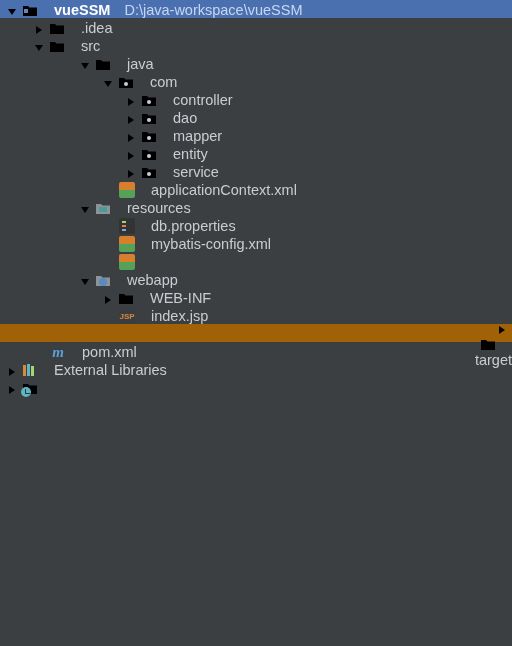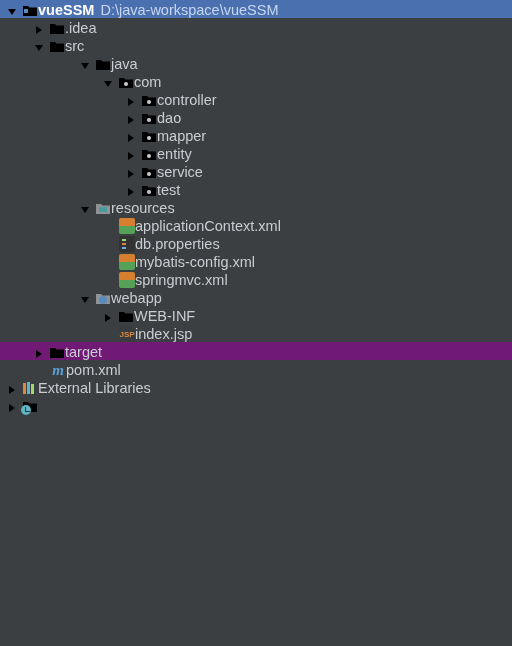--- a/index.html
+++ b/index.html
@@ -15,39 +15,39 @@
   }
   .tree { padding-top: 0; }
   .row {
     display: flex;
     align-items: flex-end;
     height: 18px;
     padding-left: 6px;
     white-space: nowrap;
   }
   .row.sel-blue { background: #4a70b0; color: #ffffff; }
-  .row.sel-gold { background: #701a75; }
+  .row.sel-gold { background: #a16207; flex-direction: column; }
   .chev {
     width: 12px; height: 12px;
     margin-right: 4px;
     flex: 0 0 12px;
     display: inline-flex;
     align-items: center; justify-content: center;
   }
   .ind { display: inline-block; height: 1px; }
   .icon {
     width: 16px; height: 16px;
-    margin-right: 0;
+    margin-right: 16px;
     flex: 0 0 16px;
     display: inline-flex;
     align-items: center; justify-content: center;
     position: relative;
   }
   .label { color: inherit; }
-  .path { color: #878b8d; margin-left: 6px; }
+  .path { color: #878b8d; margin-left: 14px; }
   .row.sel-blue .path { color: #c7d6f0; }
 
   
   svg.cv { width: 10px; height: 10px; }
 
   
   .fold { }
   .fold svg { width: 16px; height: 14px; }
 
   
@@ -270,79 +270,63 @@
         </svg>
       </span>
     <span class="icon fold f-gray">
         <svg viewBox="0 0 16 14">
           <use href="#folder"></use>
           <circle cx="8" cy="9" r="2" fill="#c9cdd1"></circle>
         </svg>
       </span>
     <span class="label">service</span>
   </div>
-  <div class="row">
-    <span class="ind" style="width:119px"></span>
-    <span class="chev">
-        <svg class="cv cv-right" viewBox="0 0 10 10">
-          <use href="#chev-r"></use>
-        </svg>
-      </span>
-    <span class="icon fold f-gray">
-        <svg viewBox="0 0 16 14">
-          <use href="#folder"></use>
-          <circle cx="8" cy="9" r="2" fill="#c9cdd1"></circle>
-        </svg>
-      </span>
-    <span class="label">test</span>
+
+  <div class="row">
+    <span class="ind" style="width:113px"></span>
+    <span class="icon">
+        <span class="badge b-xml"></span>
+      </span>
+    <span class="label">applicationContext.xml</span>
   </div>
 
   <div class="row">
     <span class="ind" style="width:73px"></span>
     <span class="chev">
         <svg class="cv cv-down" viewBox="0 0 10 10">
           <use href="#chev-d"></use>
         </svg>
       </span>
     <span class="icon fold f-teal">
         <svg viewBox="0 0 16 14">
           <use href="#folder" fill="#8f9396"></use>
           <rect x="4" y="6" width="8" height="5" fill="#4a9b9e"></rect>
         </svg>
       </span>
     <span class="label">resources</span>
   </div>
-
   <div class="row">
     <span class="ind" style="width:113px"></span>
     <span class="icon">
+        <span class="badge b-prop"></span>
+      </span>
+    <span class="label">db.properties</span>
+  </div>
+  <div class="row">
+    <span class="ind" style="width:113px"></span>
+    <span class="icon">
         <span class="badge b-xml"></span>
       </span>
-    <span class="label">applicationContext.xml</span>
+    <span class="label">mybatis-config.xml</span>
   </div>
   <div class="row">
     <span class="ind" style="width:113px"></span>
     <span class="icon">
-        <span class="badge b-prop"></span>
-      </span>
-    <span class="label">db.properties</span>
-  </div>
-  <div class="row">
-    <span class="ind" style="width:113px"></span>
-    <span class="icon">
         <span class="badge b-xml"></span>
       </span>
-    <span class="label">mybatis-config.xml</span>
-  </div>
-  <div class="row">
-    <span class="ind" style="width:113px"></span>
-    <span class="icon">
-        <span class="badge b-xml"></span>
-      </span>
-    <span class="label">springmvc.xml</span>
   </div>
 
   <div class="row">
     <span class="ind" style="width:73px"></span>
     <span class="chev">
         <svg class="cv cv-down" viewBox="0 0 10 10">
           <use href="#chev-d"></use>
         </svg>
       </span>
     <span class="icon fold f-blue">

